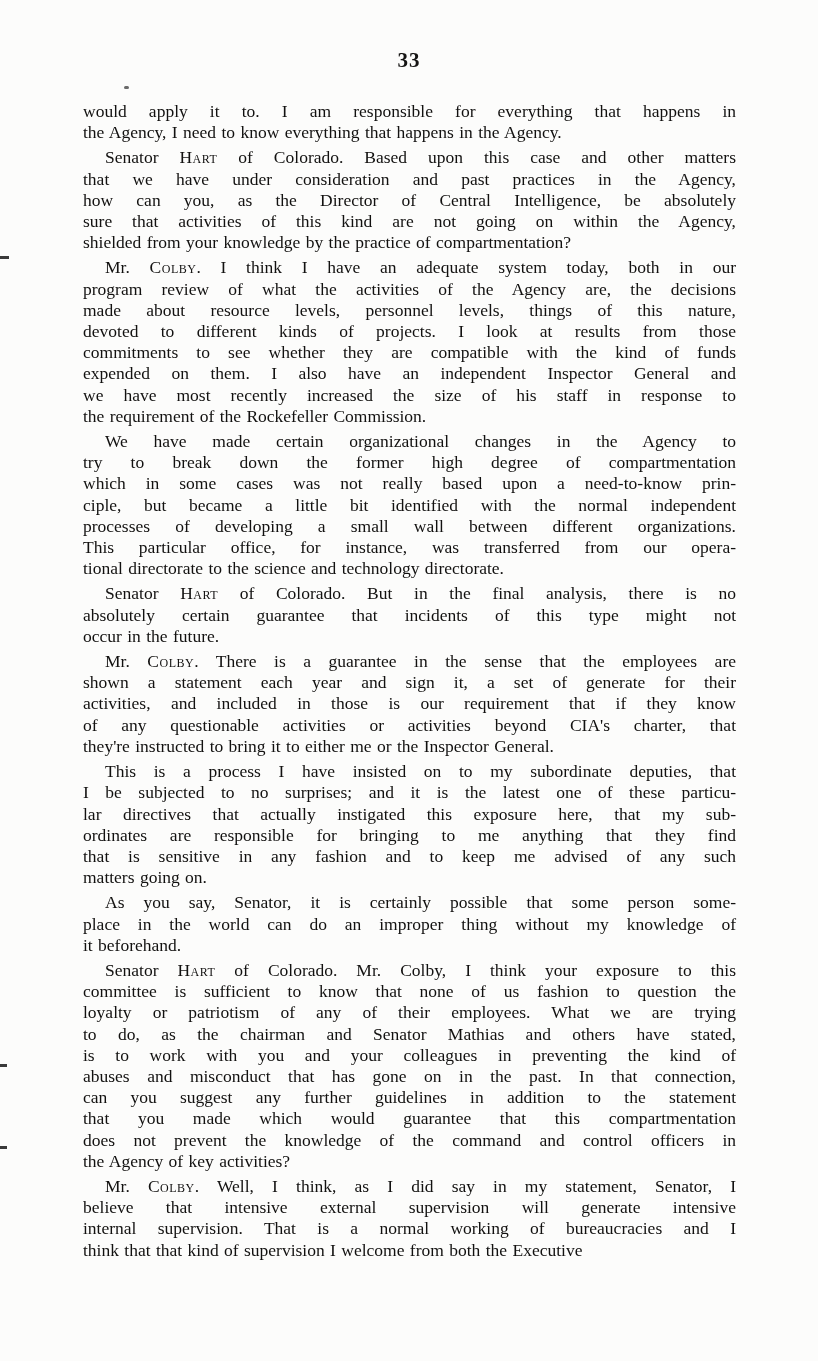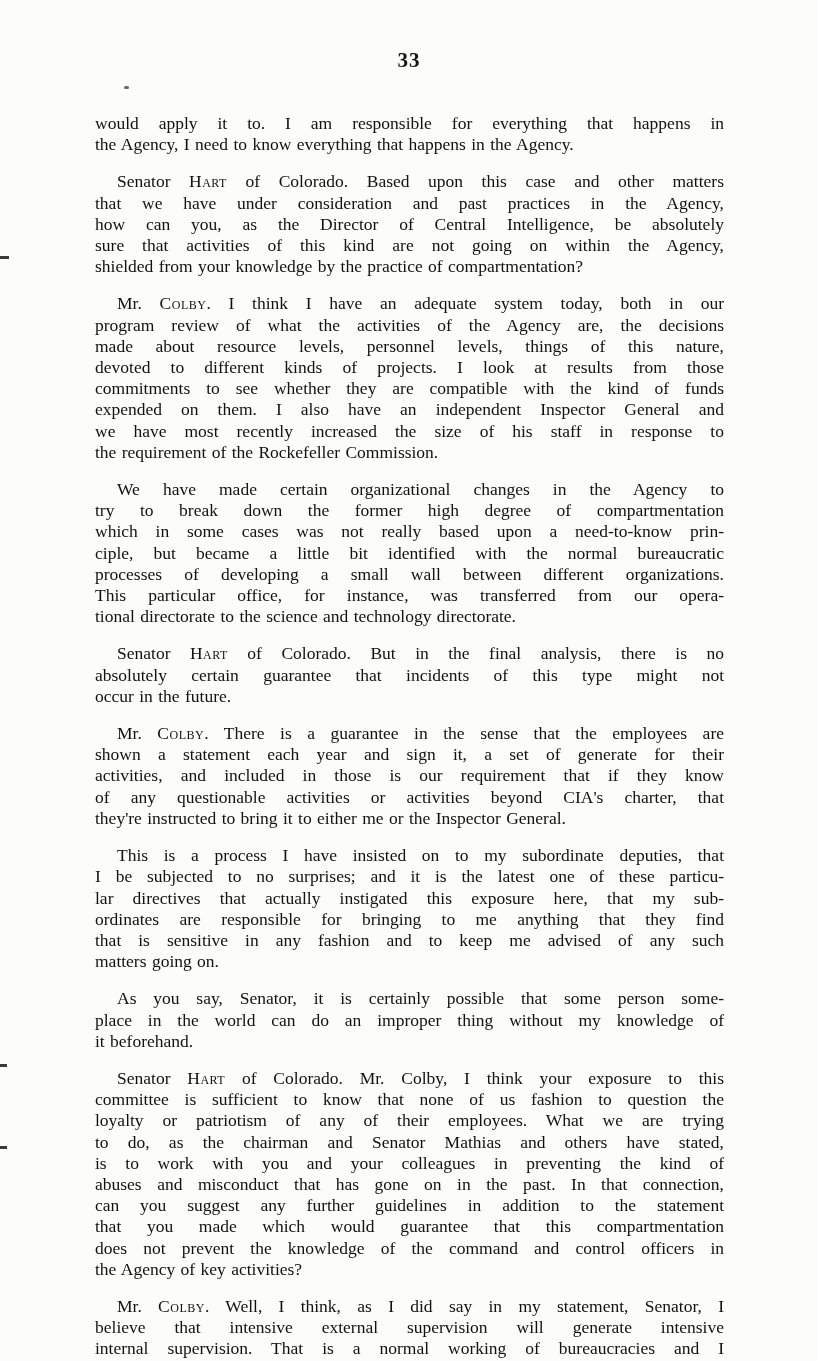--- a/index.html
+++ b/index.html
@@ -26,21 +26,21 @@
     letter-spacing: 1px;
     color: #151413;
   }
   .document-body {
     position: absolute;
     top: 97px;
     left: 79px;
     width: 661px;
   }
   .paragraph {
-    margin: 16px;
+    margin: 4px;
     padding: 0;
   }
   .line {
     font-size: 17.5px;
     line-height: 21.2px;
     white-space: normal;
     text-align: justify;
     text-align-last: justify;
     word-spacing: 1px;
   }
@@ -92,21 +92,21 @@
       <div class="line">devoted to different kinds of projects. I look at results from those</div>
       <div class="line">commitments to see whether they are compatible with the kind of funds</div>
       <div class="line">expended on them. I also have an independent Inspector General and</div>
       <div class="line">we have most recently increased the size of his staff in response to</div>
       <div class="line last">the requirement of the Rockefeller Commission.</div>
     </div>
     <div class="paragraph">
       <div class="line indent">We have made certain organizational changes in the Agency to</div>
       <div class="line">try to break down the former high degree of compartmentation</div>
       <div class="line">which in some cases was not really based upon a need-to-know prin-</div>
-      <div class="line">ciple, but became a little bit identified with the normal bureaucratic</div>
+      <div class="line">ciple, but became a little bit identified with the normal independent</div>
       <div class="line">processes of developing a small wall between different organizations.</div>
       <div class="line">This particular office, for instance, was transferred from our opera-</div>
       <div class="line last">tional directorate to the science and technology directorate.</div>
     </div>
     <div class="paragraph">
       <div class="line indent">Senator <span class="sc">Hart</span> of Colorado. But in the final analysis, there is no</div>
       <div class="line">absolutely certain guarantee that incidents of this type might not</div>
       <div class="line last">occur in the future.</div>
     </div>
     <div class="paragraph">

